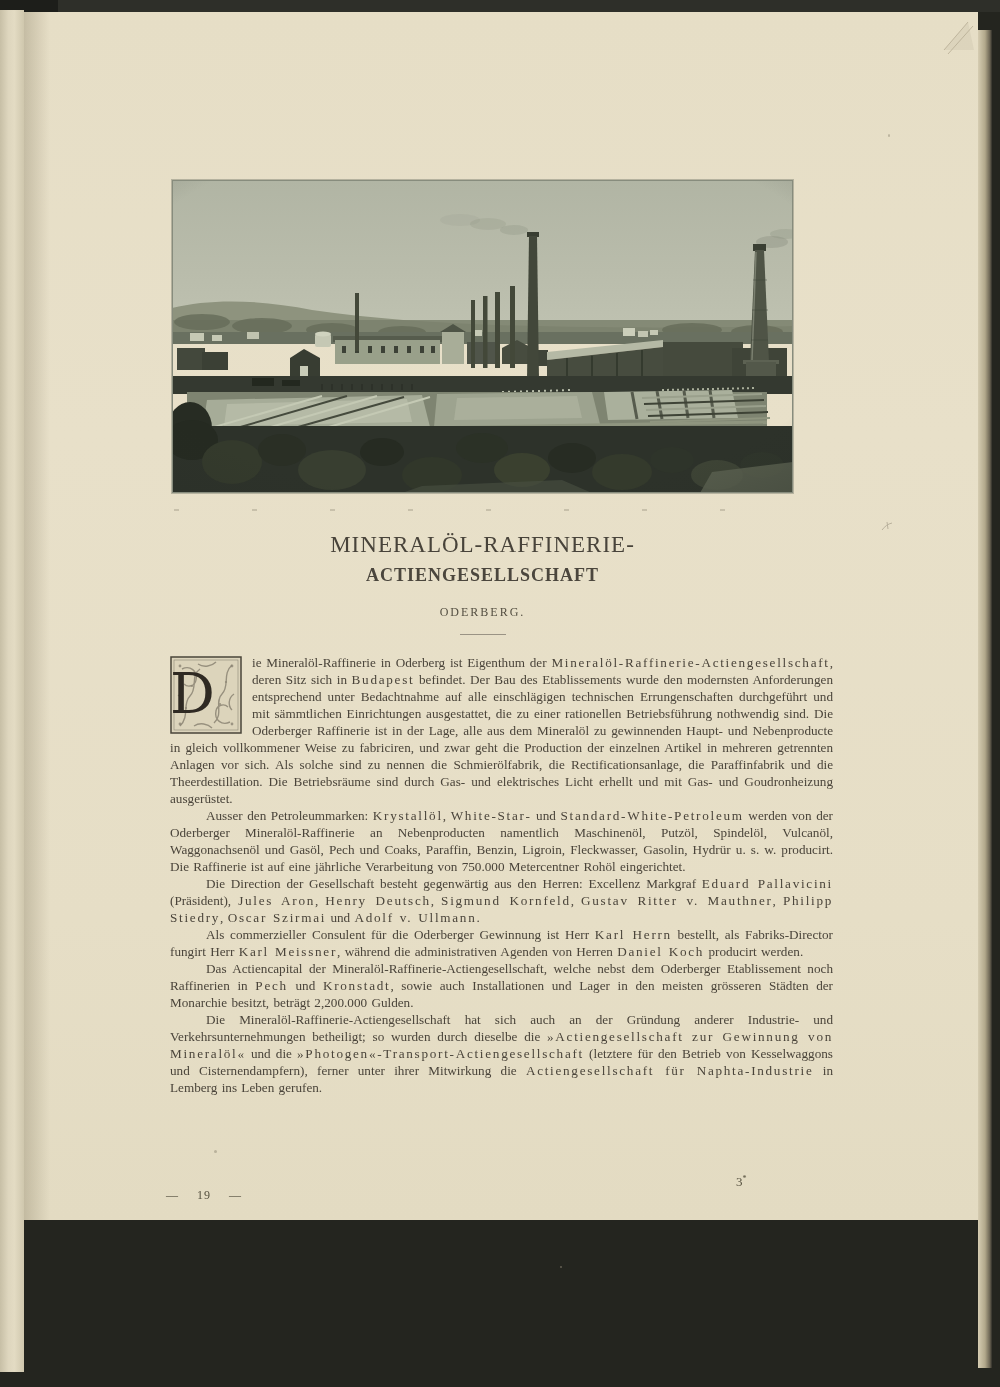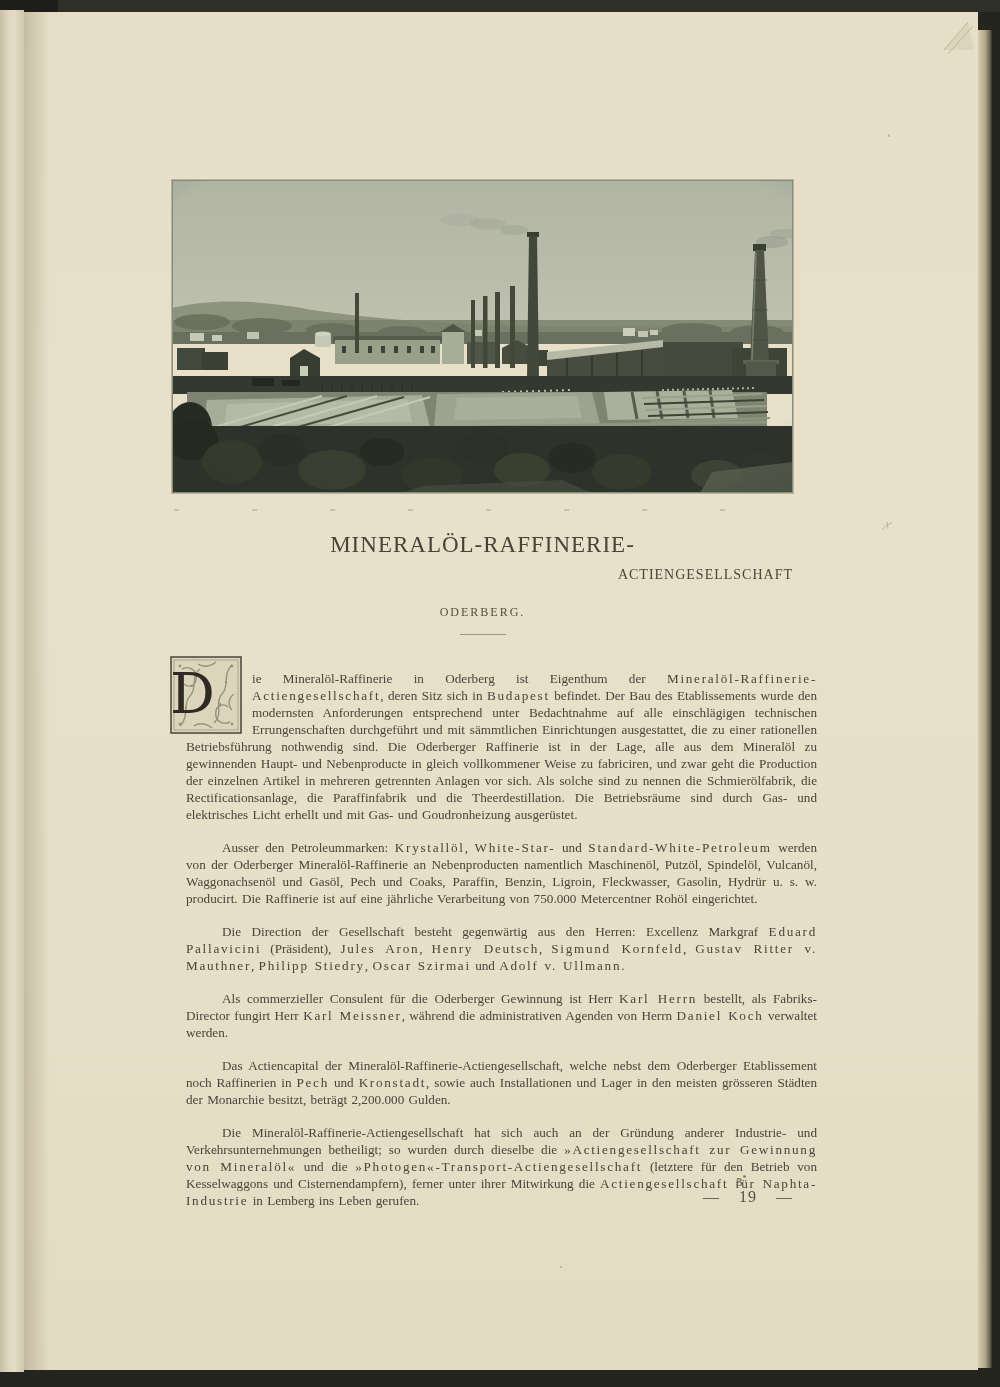--- a/index.html
+++ b/index.html
@@ -14,21 +14,21 @@
   .left-curl{
     position:absolute;left:0;top:10px;width:24px;height:1362px;
     background:linear-gradient(90deg,#c7bfa6 0%,#ded6be 35%,#e3dbc3 60%,#cfc7ad 100%);
   }
   .right-book-edge{
     position:absolute;left:978px;top:30px;width:14px;height:1338px;
     background:linear-gradient(90deg,#d6cdb2 0%,#b2a88b 50%,#6b6453 85%,#302f29 100%);
   }
   
   .page{
-    position:absolute;left:24px;top:12px;width:954px;height:1358px;
+    position:absolute;left:24px;top:12px;width:954px;height:1208px;
     background:linear-gradient(180deg,#e6dec6 0%,#e8e0c9 35%,#e6dec6 75%,#e3dbc2 100%);
   }
   .left-crease{
     position:absolute;left:0;top:0;width:26px;height:100%;
     background:linear-gradient(90deg,rgba(112,102,76,.28),rgba(112,102,76,0));
   }
   .corner-crease{position:absolute;left:916px;top:6px;width:40px;height:40px;}
   .speck{position:absolute;border-radius:50%;background:#97907b;opacity:.55;}
   
   .photo{
@@ -38,43 +38,43 @@
   .photo svg{display:block;}
   .photo-ticks{
     position:absolute;left:150px;top:497px;width:617px;height:2px;opacity:.35;
     background:repeating-linear-gradient(90deg,#8d8672 0 5px,transparent 5px 78px);
   }
   
   .heading{
     position:absolute;left:148px;top:518px;width:621px;text-align:center;color:#48433a;
   }
   .title-1{font-size:23px;letter-spacing:1px;line-height:30px;font-weight:normal;margin:0;}
-  .title-2{font-size:14px;letter-spacing:1px;line-height:26px;font-weight:normal;margin:2px 0 0 0;color:#4b463d;text-align:right;}
+  .title-2{font-size:18px;letter-spacing:1px;line-height:26px;font-weight:bold;margin:2px 0 0 0;color:#4b463d;}
   .subtitle{font-size:12px;letter-spacing:2px;line-height:16px;font-weight:normal;margin:16px 0 4px 0;color:#544f42;}
   .title-rule{width:46px;height:1px;background:#9a9384;border:0;margin:14px auto 0 auto;}
   
   .article{
     position:absolute;left:146px;top:642px;width:663px;
     font-size:13.2px;line-height:17px;color:#4a443a;
     text-align:justify;text-align-last:left;word-spacing:1px;
   }
   .dropcap{
     float:left;width:72px;height:78px;margin:2px 10px 2px 0;position:relative;
   }
   .dropcap-letter{
     position:absolute;left:0;top:0;width:72px;height:78px;text-align:center;
     font-size:56px;line-height:76px;color:#2f2a23;font-family:"DejaVu Serif","Liberation Serif",serif;
   }
-  .para{margin:16px;padding:0;}
+  .para{margin:0;padding:0;}
   .para.indent{text-indent:36px;}
   .sp{letter-spacing:.13em;}
   
   .footer-pageno{
-    position:absolute;left:148px;top:1176px;width:621px;text-align:right;
-    font-size:16px;color:#55503f;word-spacing:14px;letter-spacing:1px;
+    position:absolute;left:142px;top:1176px;width:621px;text-align:left;
+    font-size:12px;color:#55503f;word-spacing:14px;letter-spacing:1px;
   }
   .signature{
     position:absolute;left:712px;top:1162px;font-size:13px;color:#55503f;
   }
   .signature sup{font-size:8px;vertical-align:super;}
   .margin-mark{position:absolute;left:856px;top:508px;width:14px;height:14px;opacity:.5;}
 </style>
 </head>
 <body>
 
@@ -288,21 +288,21 @@
           <circle cx="16" cy="52" r="1.1"></circle>
             <circle cx="56" cy="26" r="1.1"></circle>
         </g>
       </svg>
       <span class="dropcap-letter">D</span>
     </div>
     <div>
         <p class="para"><span>ie Mineralöl-Raffinerie in Oderberg ist Eigenthum der </span><span class="sp">Mineralöl-Raffinerie-Actiengesellschaft</span><span>, deren Sitz sich in </span><span class="sp">Budapest</span><span> befindet. Der Bau des Etablissements wurde den modernsten Anforderungen entsprechend unter Bedachtnahme auf alle einschlägigen technischen Errungenschaften durchgeführt und mit sämmtlichen Einrichtungen ausgestattet, die zu einer rationellen Betriebsführung nothwendig sind. Die Oderberger Raffinerie ist in der Lage, alle aus dem Mineralöl zu gewinnenden Haupt- und Nebenproducte in gleich vollkommener Weise zu fabriciren, und zwar geht die Production der einzelnen Artikel in mehreren getrennten Anlagen vor sich. Als solche sind zu nennen die Schmierölfabrik, die Rectificationsanlage, die Paraffinfabrik und die Theerdestillation. Die Betriebsräume sind durch Gas- und elektrisches Licht erhellt und mit Gas- und Goudronheizung ausgerüstet.</span></p>
         <p class="para indent"><span>Ausser den Petroleummarken: </span><span class="sp">Krystallöl</span><span>, </span><span class="sp">White-Star-</span><span> und </span><span class="sp">Standard-White-Petroleum</span><span> werden von der Oderberger Mineralöl-Raffinerie an Nebenproducten namentlich Maschinenöl, Putzöl, Spindelöl, Vulcanöl, Waggonachsenöl und Gasöl, Pech und Coaks, Paraffin, Benzin, Ligroin, Fleckwasser, Gasolin, Hydrür u. s. w. producirt. Die Raffinerie ist auf eine jährliche Verarbeitung von 750.000 Metercentner Rohöl eingerichtet.</span></p>
         <p class="para indent"><span>Die Direction der Gesellschaft besteht gegenwärtig aus den Herren: Excellenz Markgraf </span><span class="sp">Eduard Pallavicini</span><span> (Präsident), </span><span class="sp">Jules Aron</span><span>, </span><span class="sp">Henry Deutsch</span><span>, </span><span class="sp">Sigmund Kornfeld</span><span>, </span><span class="sp">Gustav Ritter v. Mauthner</span><span>, </span><span class="sp">Philipp Stiedry</span><span>, </span><span class="sp">Oscar Szirmai</span><span> und </span><span class="sp">Adolf v. Ullmann</span><span>.</span></p>
-        <p class="para indent"><span>Als commerzieller Consulent für die Oderberger Gewinnung ist Herr </span><span class="sp">Karl Herrn</span><span> bestellt, als Fabriks-Director fungirt Herr </span><span class="sp">Karl Meissner</span><span>, während die administrativen Agenden von Herrn </span><span class="sp">Daniel Koch</span><span> verwaltet werden.</span></p>
+        <p class="para indent"><span>Als commerzieller Consulent für die Oderberger Gewinnung ist Herr </span><span class="sp">Karl Herrn</span><span> bestellt, als Fabriks-Director fungirt Herr </span><span class="sp">Karl Meissner</span><span>, während die administrativen Agenden von Herren </span><span class="sp">Daniel Koch</span><span> producirt werden.</span></p>
         <p class="para indent"><span>Das Actiencapital der Mineralöl-Raffinerie-Actiengesellschaft, welche nebst dem Oderberger Etablissement noch Raffinerien in </span><span class="sp">Pech</span><span> und </span><span class="sp">Kronstadt</span><span>, sowie auch Installationen und Lager in den meisten grösseren Städten der Monarchie besitzt, beträgt 2,200.000 Gulden.</span></p>
         <p class="para indent"><span>Die Mineralöl-Raffinerie-Actiengesellschaft hat sich auch an der Gründung anderer Industrie- und Verkehrsunternehmungen betheiligt; so wurden durch dieselbe die </span><span class="sp">»Actiengesellschaft zur Gewinnung von Mineralöl«</span><span> und die </span><span class="sp">»Photogen«-Transport-Actiengesellschaft</span><span> (letztere für den Betrieb von Kesselwaggons und Cisternendampfern), ferner unter ihrer Mitwirkung die </span><span class="sp">Actiengesellschaft für Naphta-Industrie</span><span> in Lemberg ins Leben gerufen.</span></p>
       </div>
   </section>
 
   <div class="margin-mark">
     <svg width="14" height="14" viewBox="0 0 14 14">
       <path d="M2,10 C5,6 8,4 12,3 M7,2 L8,9" stroke="#8a8270" stroke-width="1" fill="none"></path>
     </svg>
   </div>

